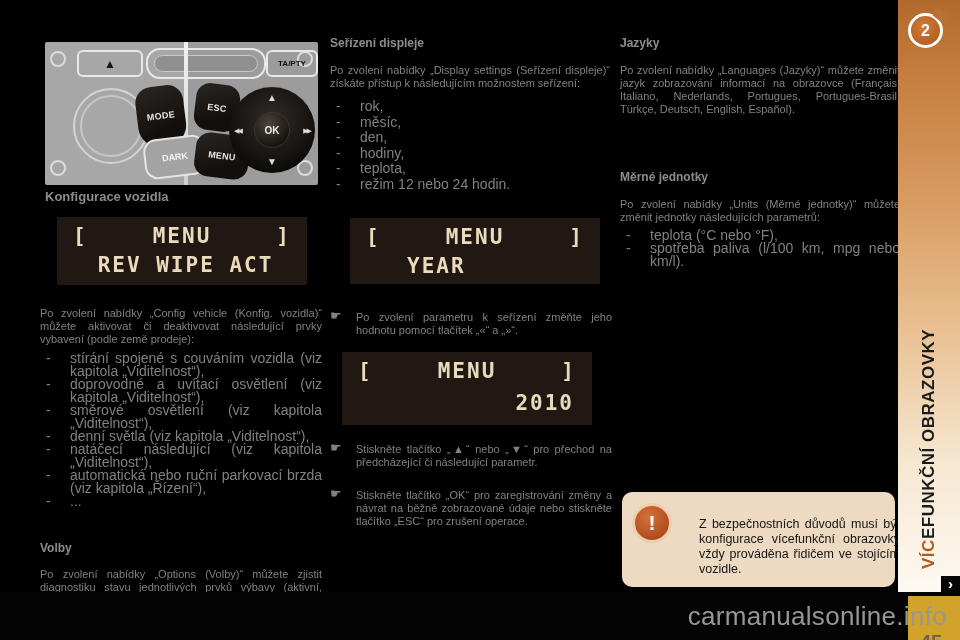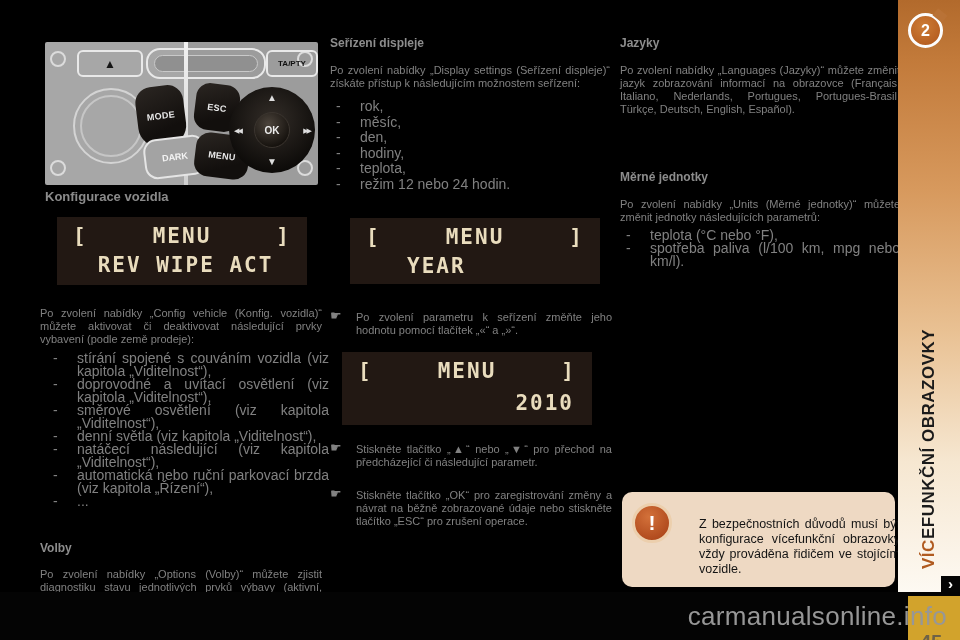--- a/index.html
+++ b/index.html
@@ -164,21 +164,21 @@
   <div class="lcd" id="lcd3">
     <div class="row1">
       <span>[</span>
       <span>MENU</span>
       <span>]</span>
     </div>
     <div class="row2">2010</div>
   </div>
 
   <p class="txt" style="left:40px;top:296px;width:282px">Po zvolení nabídky „Config vehicle (Konfig. vozidla)“ můžete aktivovat či deaktivovat následující prvky vybavení (podle země prodeje):</p>
-  <ul class="bl" style="left:47px;top:352px;width:282px">
+  <ul class="bl" style="left:40px;top:352px;width:282px">
     <li>stírání spojené s couváním vozidla (viz kapitola „Viditelnost“),</li>
     <li>doprovodné a uvítací osvětlení (viz kapitola „Viditelnost“),</li>
     <li>směrové osvětlení (viz kapitola „Viditelnost“),</li>
     <li>denní světla (viz kapitola „Viditelnost“),</li>
     <li>natáčecí následující (viz kapitola „Viditelnost“),</li>
     <li>automatická nebo ruční parkovací brzda (viz kapitola „Řízení“),</li>
     <li>...</li>
   </ul>
   <div class="h" style="left:40px;top:541px">Volby</div>
   <p class="txt" style="left:40px;top:557px;width:282px">Po zvolení nabídky „Options (Volby)“ můžete zjistit diagnostiku stavu jednotlivých prvků výbavy (aktivní, neaktivní, závada).</p>

